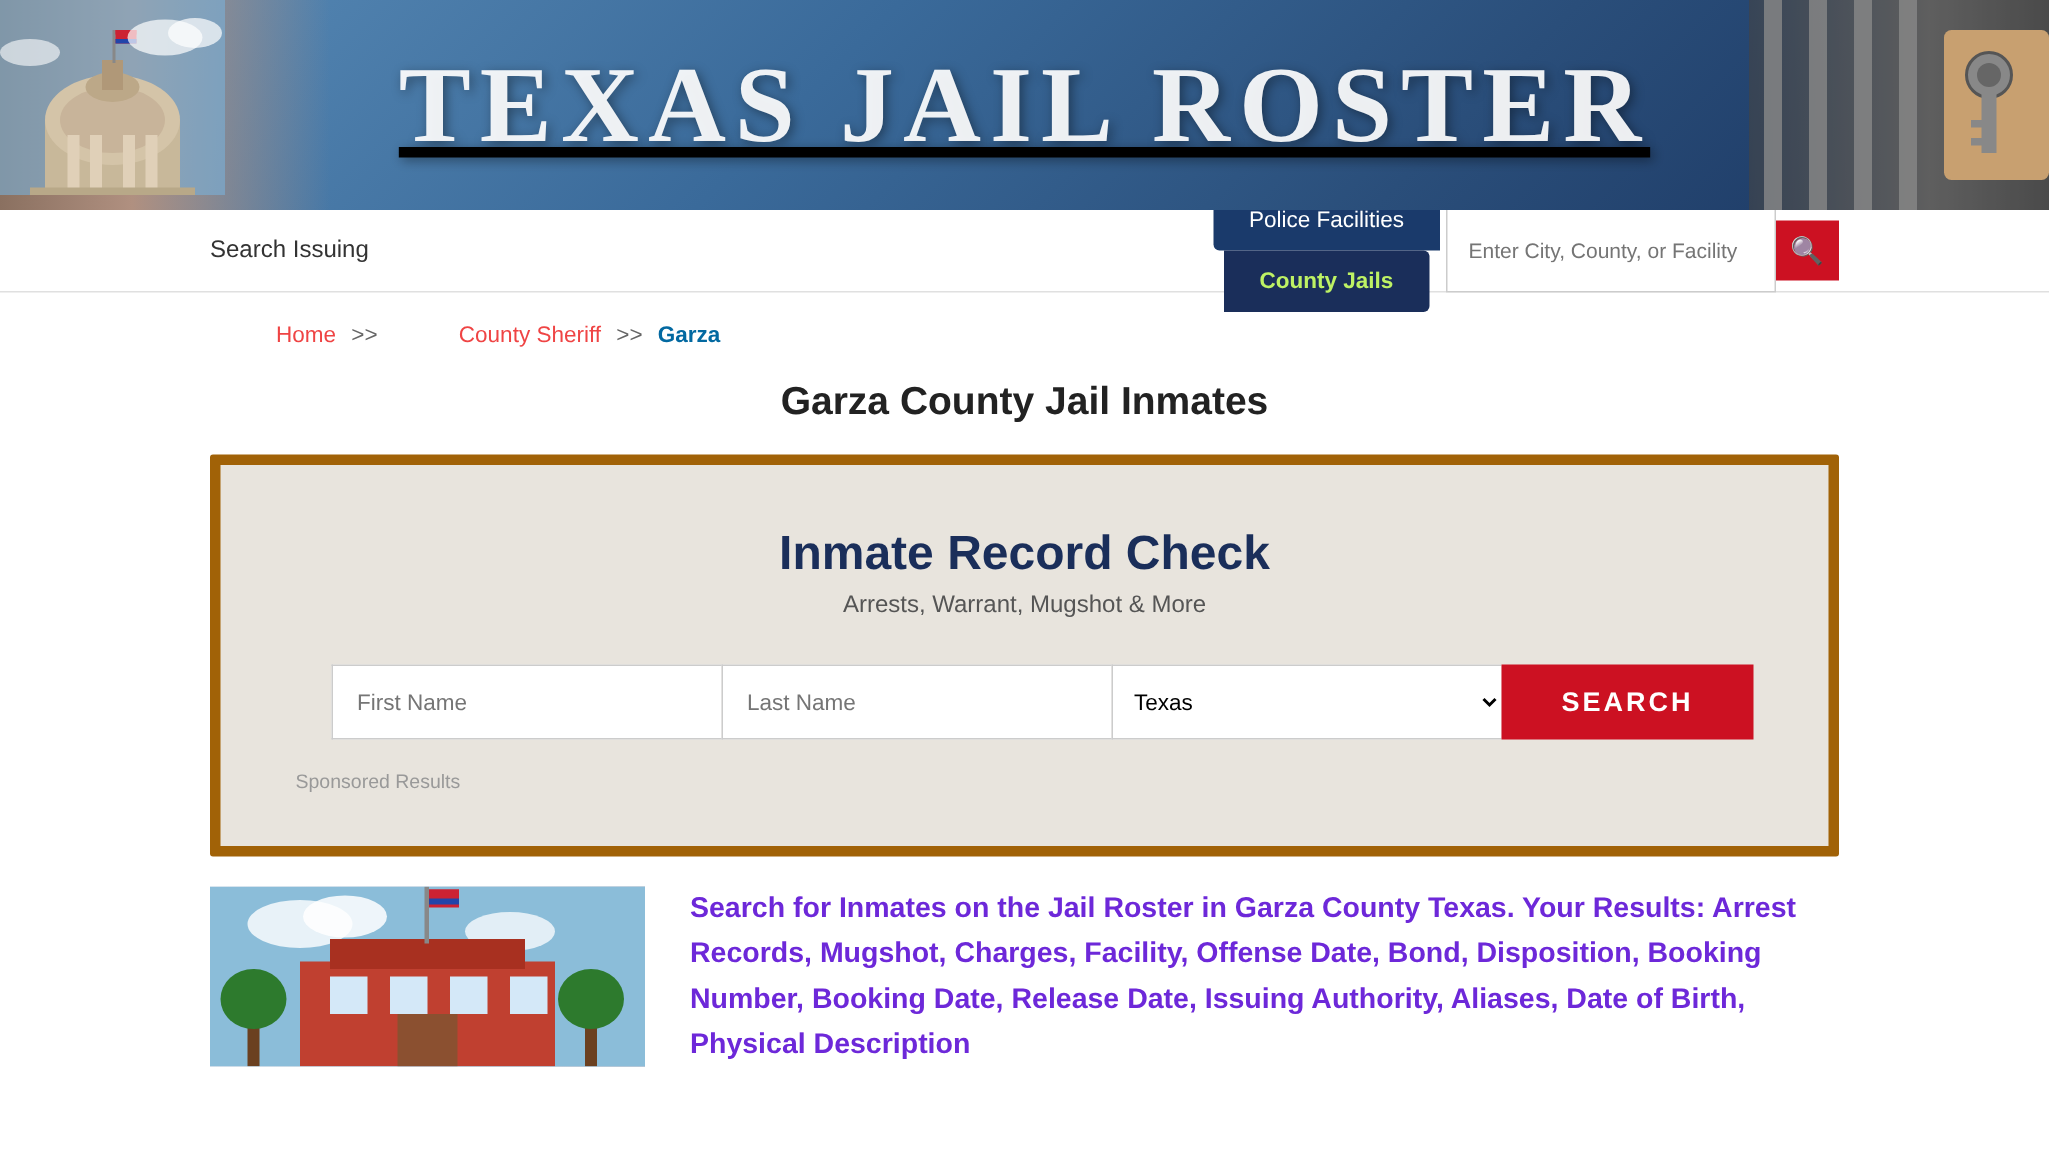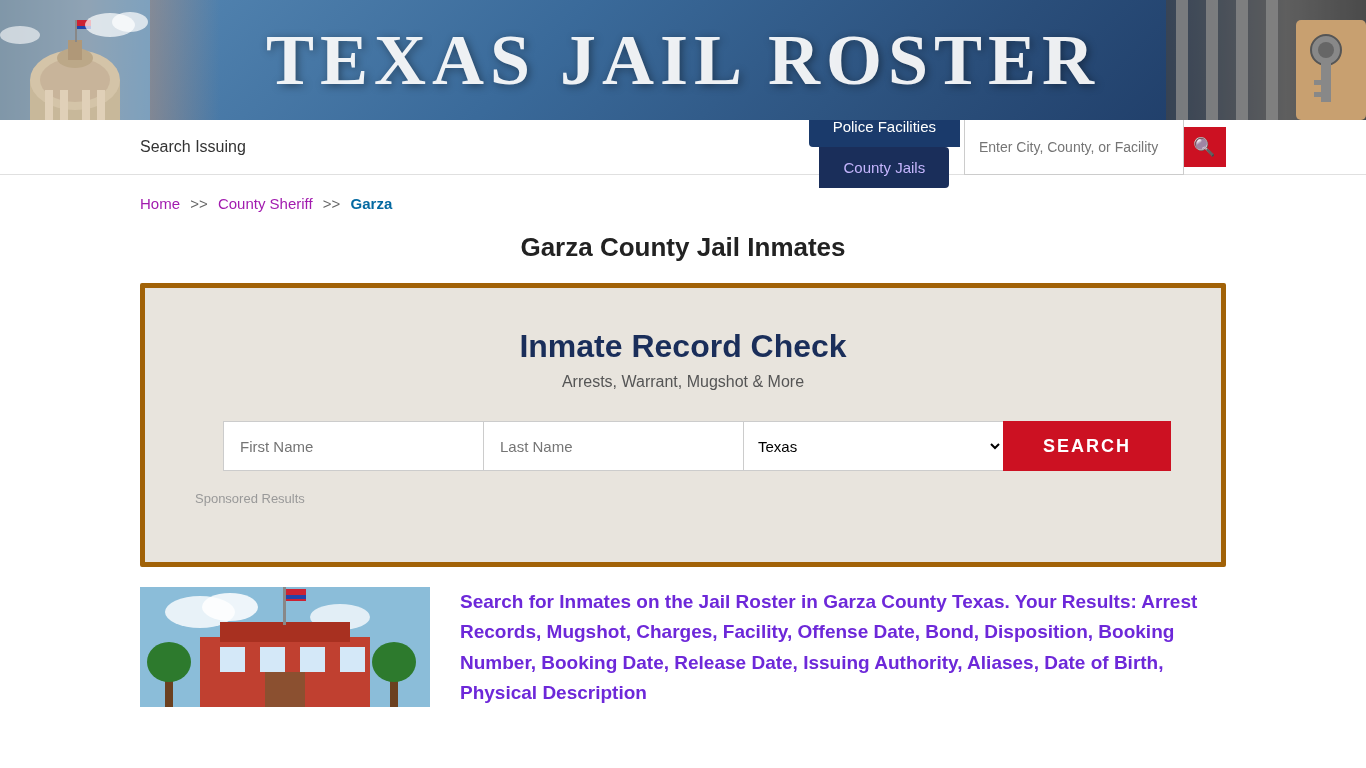--- a/index.html
+++ b/index.html
@@ -1,27 +1,28 @@
 <!DOCTYPE html>
 <html><head>
   <meta charset="utf-8">
   <style>
     * { margin: 0; padding: 0; box-sizing: border-box; }
     body { font-family: Georgia, 'Times New Roman', serif; background: #fff; width: 1366px; min-height: 768px; overflow-x: hidden; }
 
     
     .header-banner {
       width: 1366px;
-      height: 120px;
+      height: 140px;
       background: linear-gradient(135deg, #5b8db8 0%, #3a6a9a 40%, #2a4e7a 70%, #1a3560 100%);
       position: relative;
       overflow: hidden;
       display: flex;
       align-items: center;
       justify-content: center;
+      text-decoration: underline;
     }
     .header-banner .banner-title {
       font-size: 72px;
       font-weight: bold;
       color: rgba(255,255,255,0.92);
       letter-spacing: 6px;
       text-transform: uppercase;
       font-family: 'Palatino Linotype', Palatino, serif;
       text-shadow: 2px 2px 8px rgba(0,0,0,0.4);
       z-index: 2;
@@ -76,27 +77,28 @@
       color: #fff;
       border: none;
       padding: 12px 24px;
       font-size: 15px;
       cursor: pointer;
       font-family: Arial, sans-serif;
       border-radius: 4px 0 0 4px;
     }
     .nav-btn-county {
       background: #1a2e5a;
-      color: #c4b5fd;
+      color: #bef264;
       border: none;
       padding: 12px 24px;
       font-size: 15px;
       cursor: pointer;
       font-family: Arial, sans-serif;
       border-radius: 0 4px 4px 0;
+      font-weight: bold;
     }
     .nav-search-box {
       display: flex;
       align-items: center;
       margin-left: 4px;
     }
     .nav-search-input {
       border: 1px solid #ccc;
       padding: 10px 14px;
       font-size: 14px;
@@ -117,22 +119,23 @@
       justify-content: center;
     }
 
     
     .breadcrumb {
       padding: 20px 140px 10px;
       font-family: Arial, sans-serif;
       font-size: 15px;
     }
     .breadcrumb a {
-      color: #a21caf;
+      color: #ef4444;
       text-decoration: none;
+      margin-left: 44px;
     }
     .breadcrumb .sep {
       color: #666;
       margin: 0 6px;
     }
     .breadcrumb .current {
       font-weight: bold;
       color: #0369a1;
     }
 
@@ -143,23 +146,23 @@
       font-weight: bold;
       color: #222;
       font-family: Arial, sans-serif;
       padding: 10px 0 20px;
     }
 
     
     .search-panel {
       margin: 0 140px;
       background: #e8e4dd;
-      border: 5px solid #a16207;
+      border: 7px solid #a16207;
       border-radius: 2px;
-      padding: 40px 50px 56px;
+      padding: 40px 50px 36px;
       text-align: center;
     }
     .search-panel-title {
       font-size: 32px;
       font-weight: bold;
       color: #1a2e5a;
       font-family: Arial, sans-serif;
       margin-bottom: 8px;
     }
     .search-panel-subtitle {

